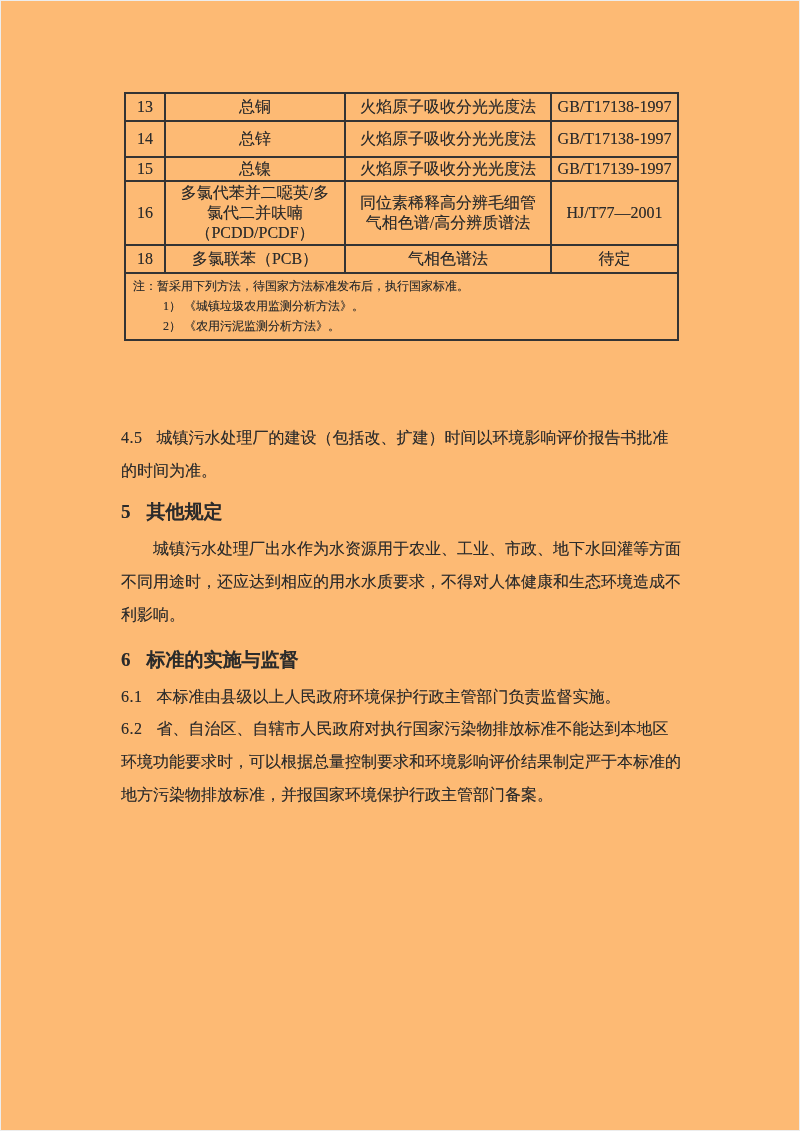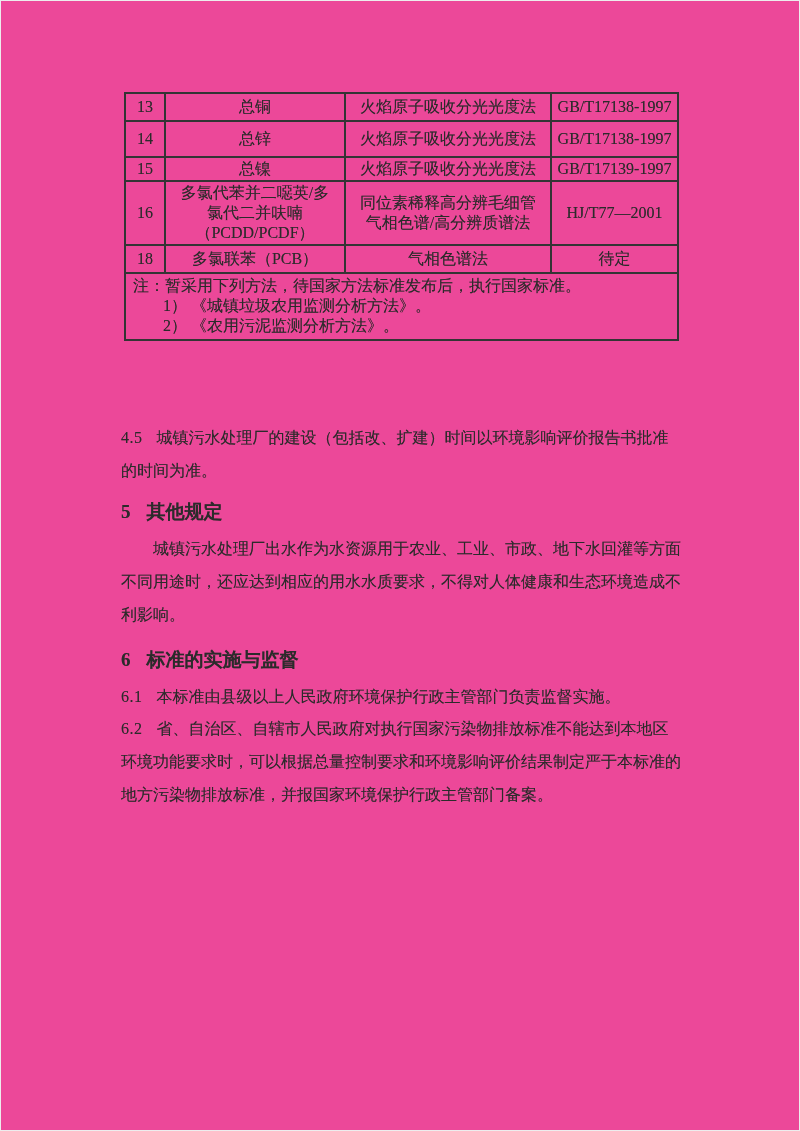--- a/index.html
+++ b/index.html
@@ -1,21 +1,21 @@
 <!DOCTYPE html>
 <html><head>
 <meta charset="utf-8">
 <style>
   * { margin: 0; padding: 0; box-sizing: border-box; }
   html, body { background: #ffffff; }
   .page {
     position: relative;
     width: 800px;
     height: 1131px;
-    background: #ec4899;
+    background: #fdba74;
     color: #2b2b2b;
     font-family: "Liberation Serif", "DejaVu Serif", serif;
     border: 1px solid #ededed;
     overflow: hidden;
     text-shadow: 0 0 0.5px rgba(43,43,43,0.45);
   }
 
   
   table.methods-table {
     position: absolute;
@@ -45,21 +45,21 @@
   tr.row-16 { height: 62px; }
   tr.row-17 { height: 42px; }
   tr.row-18 { height: 28px; }
   tr.note-row { height: 63px; }
   td.note-cell {
     text-align: left;
     vertical-align: top;
     padding: 2px 6px 3px 7px;
     white-space: normal;
   }
-  .note-line { line-height: 20px; font-size: 16px; }
+  .note-line { line-height: 20px; font-size: 12px; }
   .note-line.indent { padding-left: 30px; }
 
   
   .body-block {
     position: absolute;
     left: 120px;
     width: 567px;
     font-size: 16px;
     line-height: 33px;
   }

